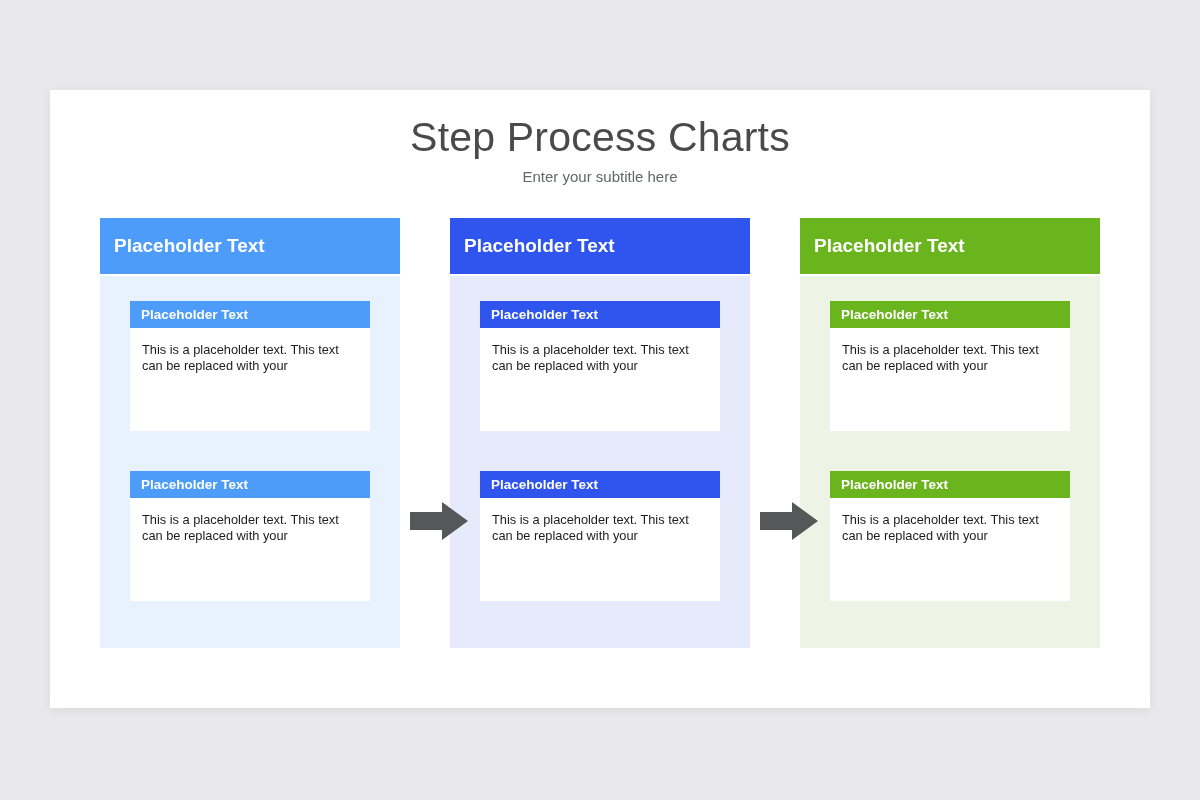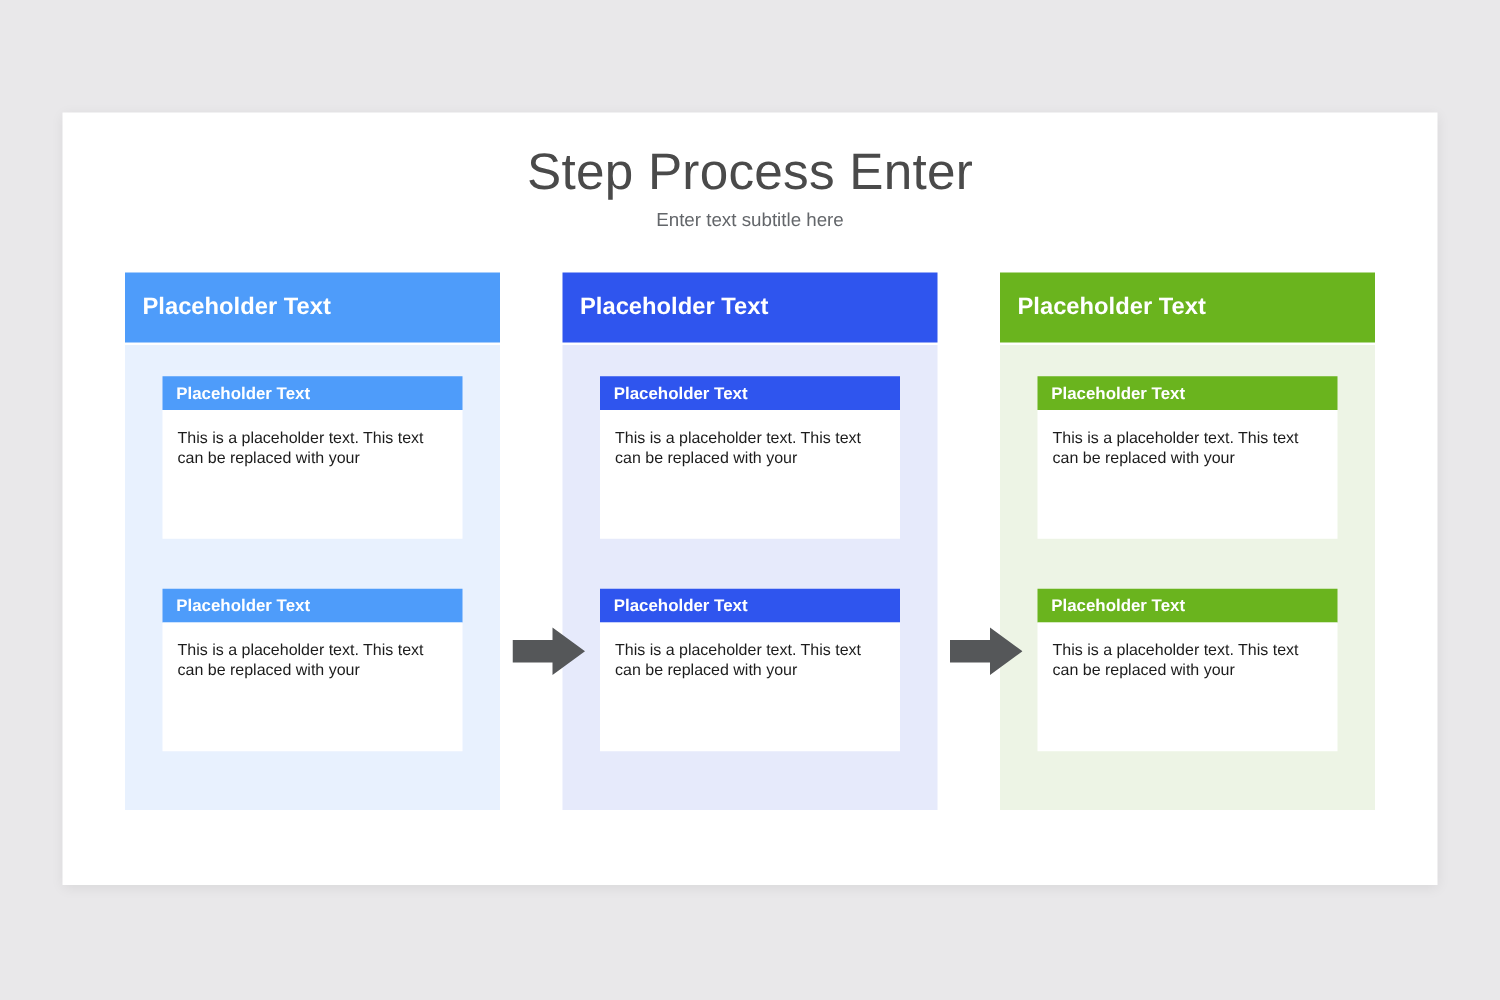--- a/index.html
+++ b/index.html
@@ -135,22 +135,22 @@
   }
   .arrow.arrow-0 { left: 360px; }
   .arrow.arrow-1 { left: 710px; }
   .arrow svg { display: block; }
 </style>
 </head>
 <body style="background: rgb(233, 232, 234);">
 
 <div class="slide" style="background: rgb(255, 255, 255);">
 
-  <div class="slide-title">Step Process Enter</div>
-  <div class="slide-subtitle">Enter text subtitle here</div>
+  <div class="slide-title">Step Process Charts</div>
+  <div class="slide-subtitle">Enter your subtitle here</div>
 
   <div class="columns">
 
     <div class="column col-0">
       <div class="col-header" style="background: rgb(78, 156, 250);">
         <span>Placeholder Text</span>
       </div>
       <div class="col-body" style="background: rgb(232, 241, 254);">
         <div class="card card-0">
           <div class="card-header" style="background: rgb(78, 156, 250);">

